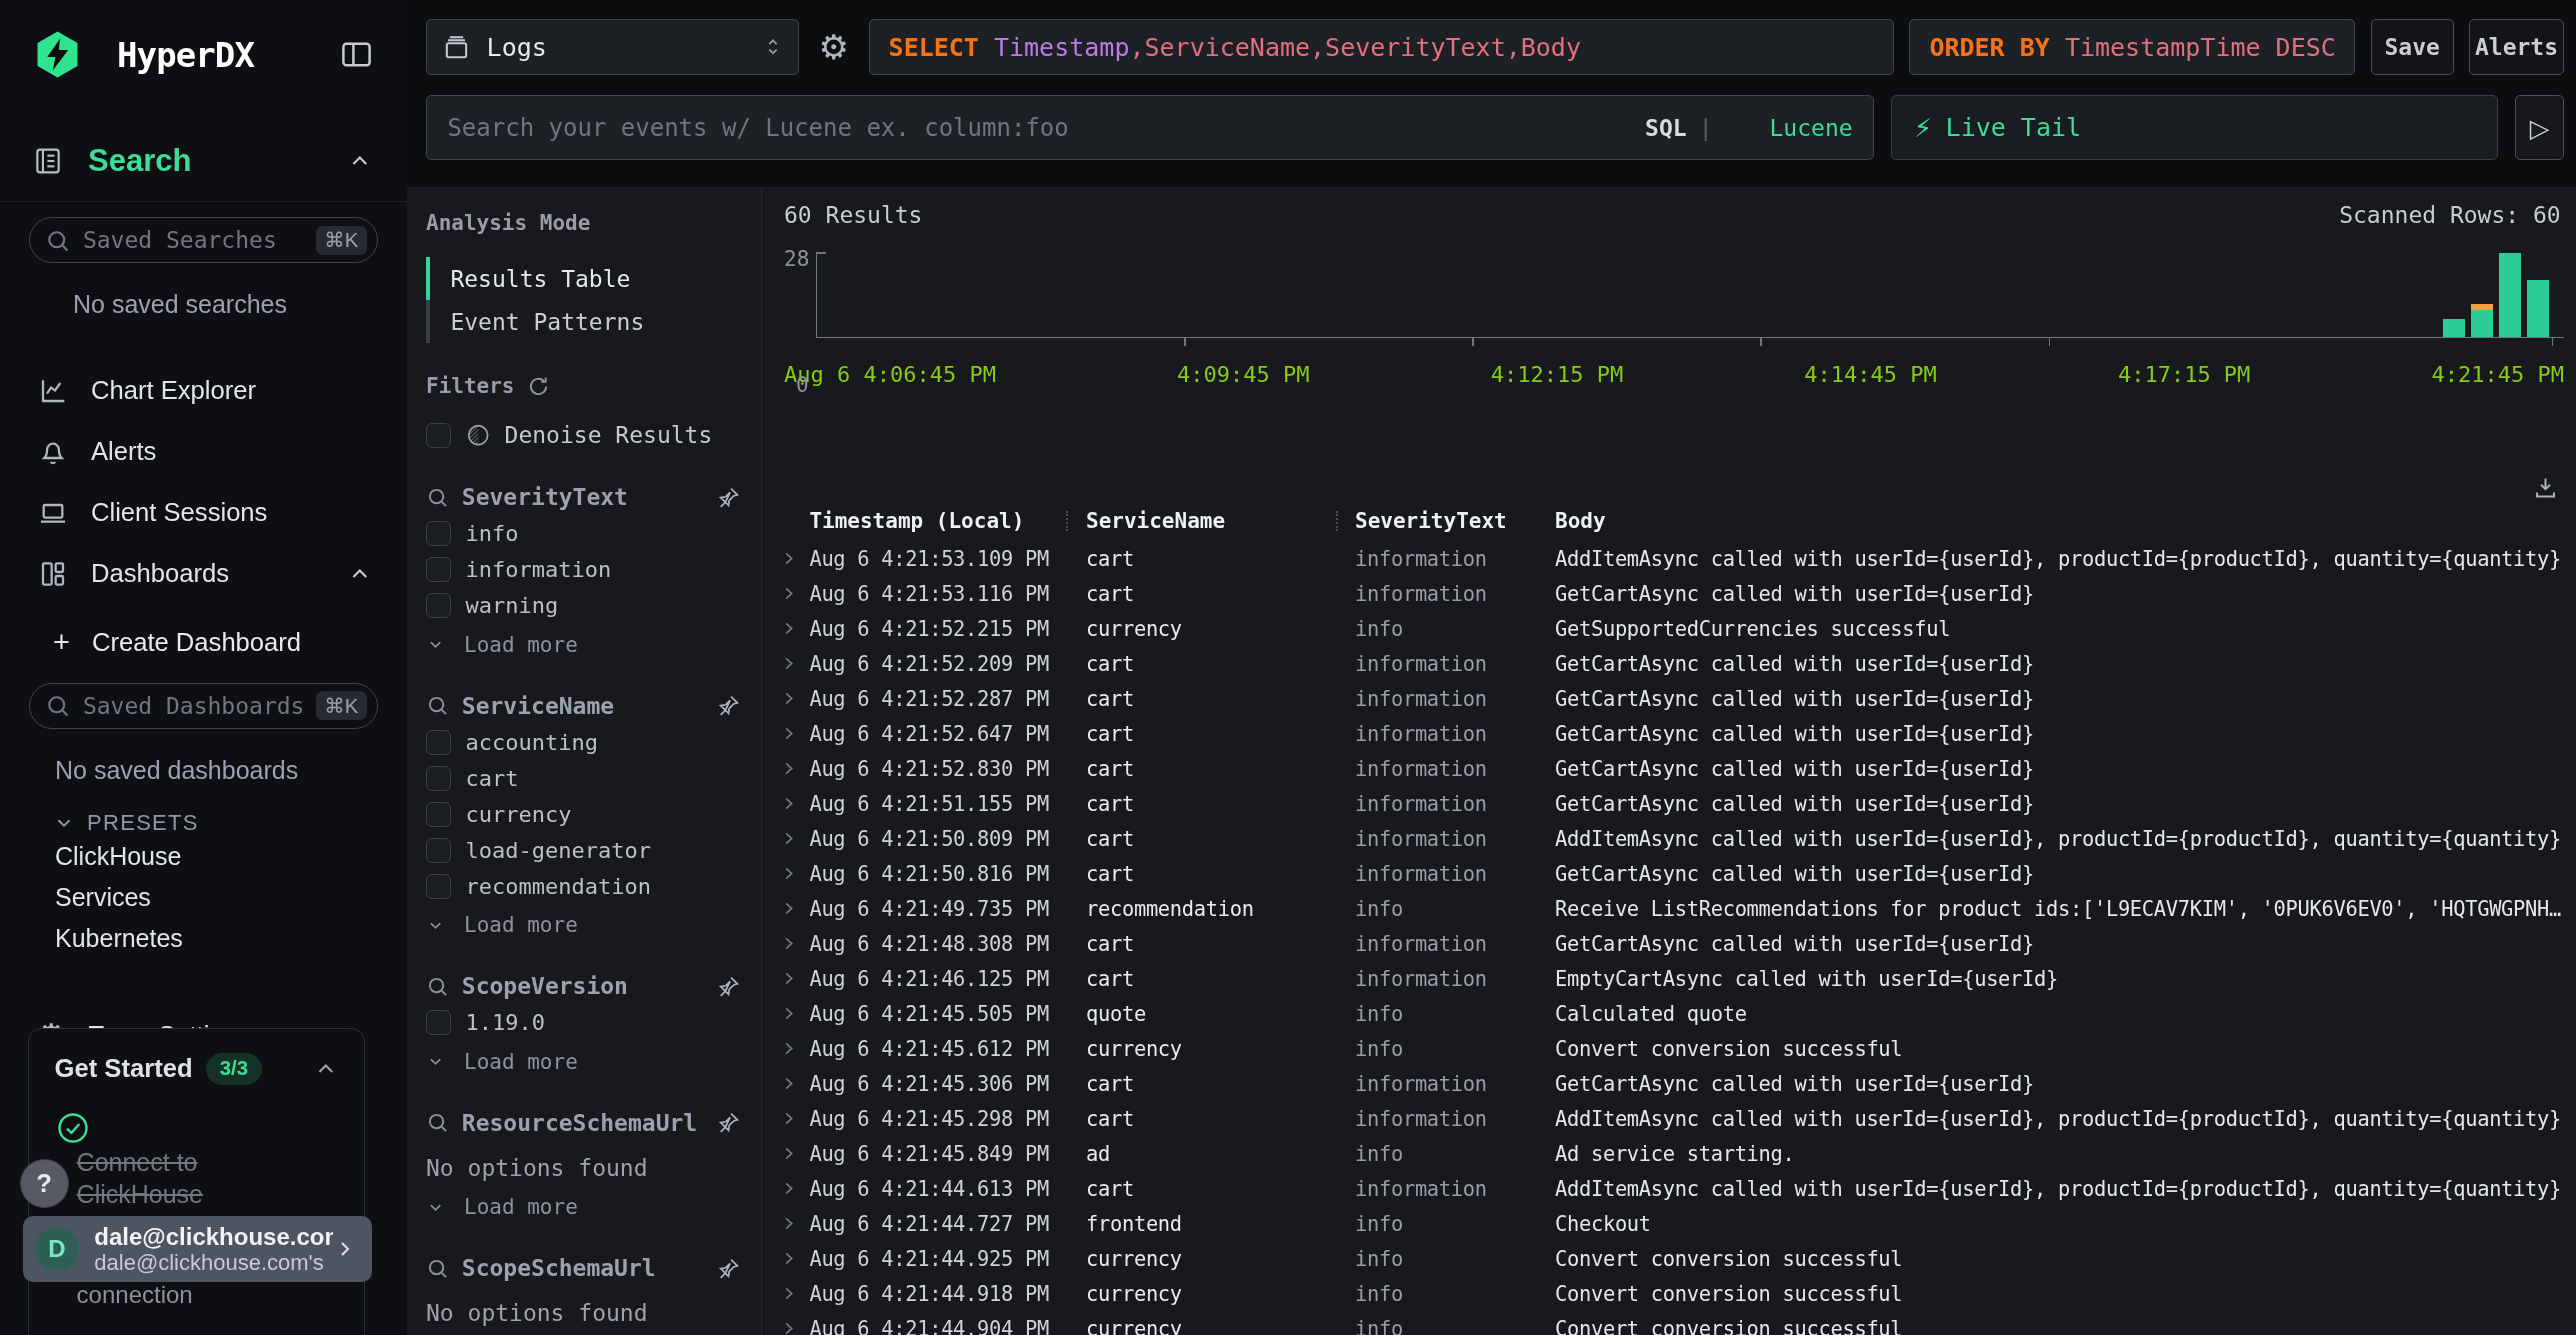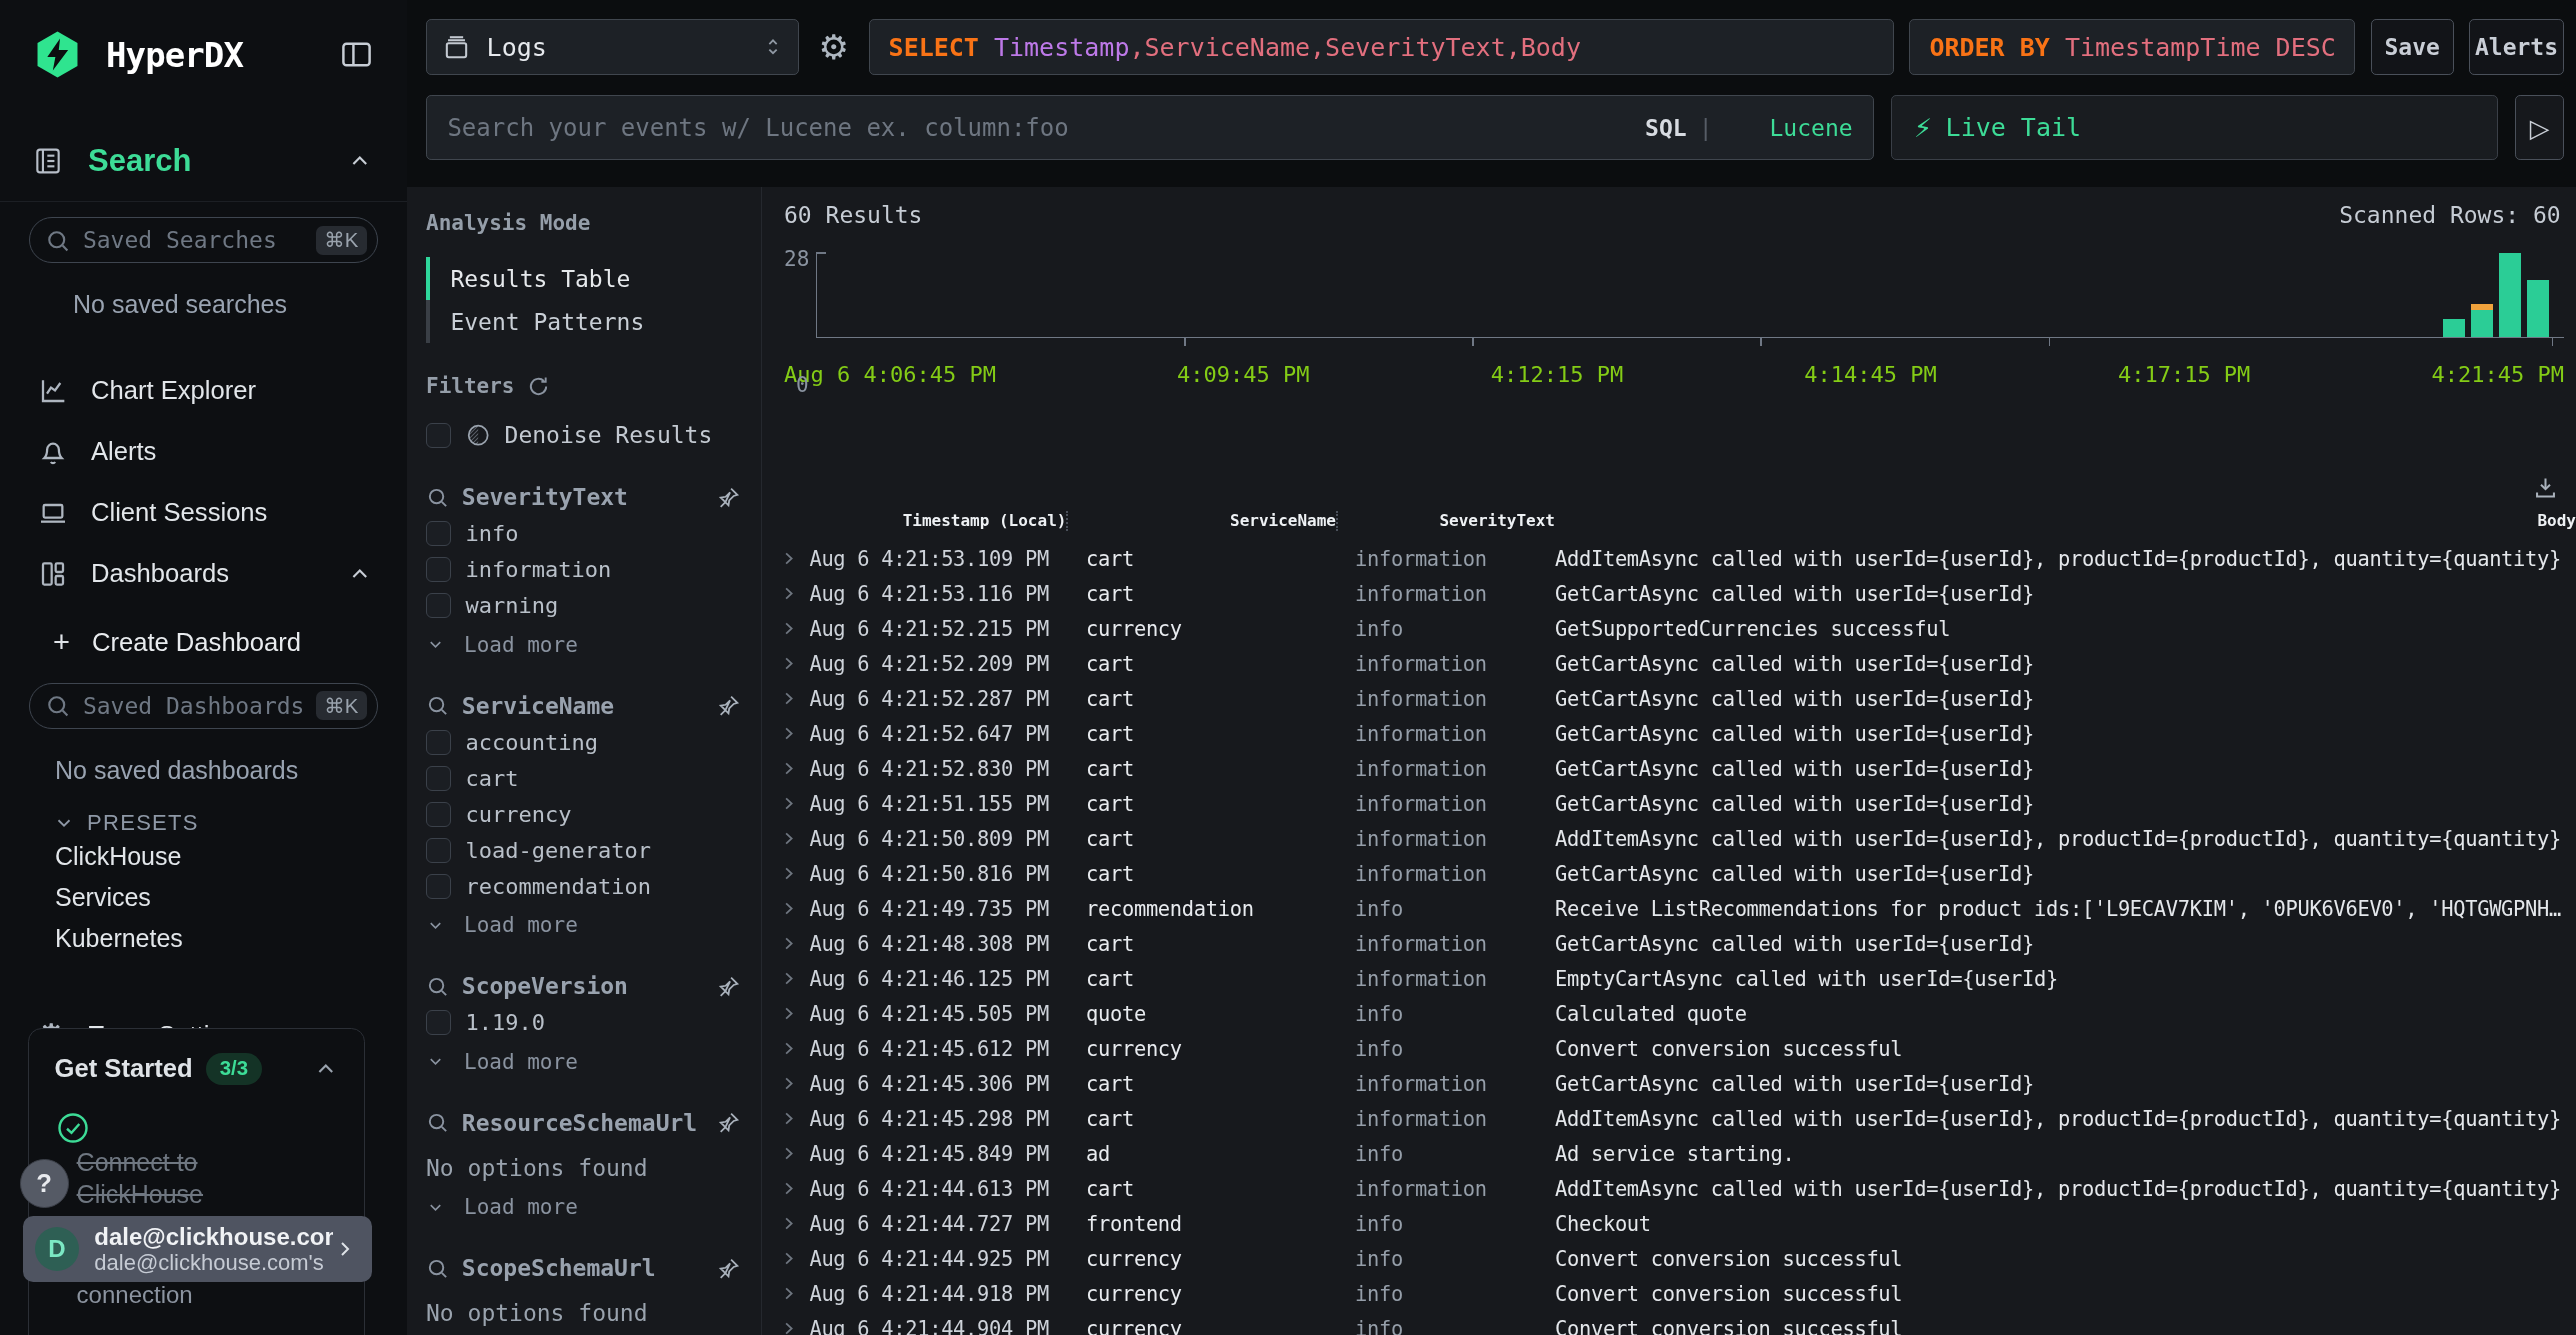--- a/index.html
+++ b/index.html
@@ -8,21 +8,21 @@
     position:relative; width:2576px; height:1336px; overflow:hidden;
     background:#0b0d0f; font-family:"Liberation Sans", sans-serif;
     -webkit-font-smoothing:antialiased;
   }
   svg { display:block; }
 
   
   .sidebar { position:absolute; left:0; top:0; width:407px; height:100%; background:#0d0f12; z-index:3; }
   .logo-row { display:flex; align-items:center; padding:29px 32px 0 32px; }
   .logo-mark { width:51px; height:51px; }
-  .logo-text { font-family:"DejaVu Sans Mono", monospace; font-weight:bold; font-size:34px; color:#ffffff; margin-left:23px; letter-spacing:-0.9px; }
+  .logo-text { font-family:"DejaVu Sans Mono", monospace; font-weight:bold; font-size:34px; color:#ffffff; margin-left:34px; letter-spacing:-0.9px; }
   .panel-toggle { margin-left:auto; color:#c7cdd5; }
   .search-row { display:flex; align-items:center; padding:0 34px 0 32px; margin-top:63px; }
   .search-row .nav-ic { color:#b7bec8; }
   .search-title { color:#3ddc97; font-weight:bold; font-size:31px; margin-left:24px; }
   .search-row .chev { margin-left:auto; color:#c7cdd5; }
   .side-divider { border-bottom:0.9px solid #1c1f24; margin-top:22px; }
   .pill-input { display:flex; align-items:center; margin:15.3px 29px 0 29px; height:46px; border:1.7px solid #3e454f; border-radius:24px; padding:0 10.2px 0 15.3px; color:#6f7884; }
   .pill-input .ph { font-family:"DejaVu Sans Mono", monospace; font-size:23px; color:#6f7884; margin-left:12px; }
   .kbd { margin-left:auto; background:#272b31; color:#9aa3ad; border-radius:6.8px; padding:2.6px 8.5px; font-size:20.4px; font-family:"Liberation Sans", sans-serif; }
   .side-note { color:#99a3b1; font-size:25px; margin:27px 0 0 73px; }
@@ -123,21 +123,21 @@
   .ylab.bottom { left:12px; bottom:-10.2px; }
   .bars { position:absolute; right:15.3px; bottom:0; display:flex; align-items:flex-end; gap:6px; }
   .bar { display:flex; flex-direction:column; width:22px; }
   .seg { width:22px; }
   .xtick { position:absolute; bottom:-8.5px; width:1.7px; height:8.5px; background:#707885; }
   .xlabels { display:flex; justify-content:space-between; margin-top:24px; font-size:22px; color:#84cc16; white-space:nowrap; }
 
   
   .rtable { margin-top:118px; margin-left:-13.6px; position:relative; }
   .tgrid { display:grid; grid-template-columns:39px 257px 19.6px 250px 19px 200px 1fr; align-items:center; }
-  .thead { height:31px; font-size:16px; font-weight:bold; color:#eef1f4;text-align:right; }
+  .thead { height:31px; font-size:21px; font-weight:bold; color:#eef1f4; }
   .tsep { border-left:2.6px dotted #4a505a; height:20.4px; }
   .dl-ic { position:absolute; right:17px; top:-31px; color:#aab2bc; cursor:pointer; }
   .tbody { margin-top:5.1px; }
   .trow { height:35px; font-size:20.4px; letter-spacing:-0.3px; cursor:pointer; }
   .texp { color:#6f7680; padding-left:8.5px; }
   .tc { white-space:nowrap; overflow:hidden; }
   .tc.ts { color:#ced3da; }
   .tc.svc { color:#e8ebef; }
   .tc.sev { color:#959ea9; }
   .tc.body { color:#e4e7eb; }

